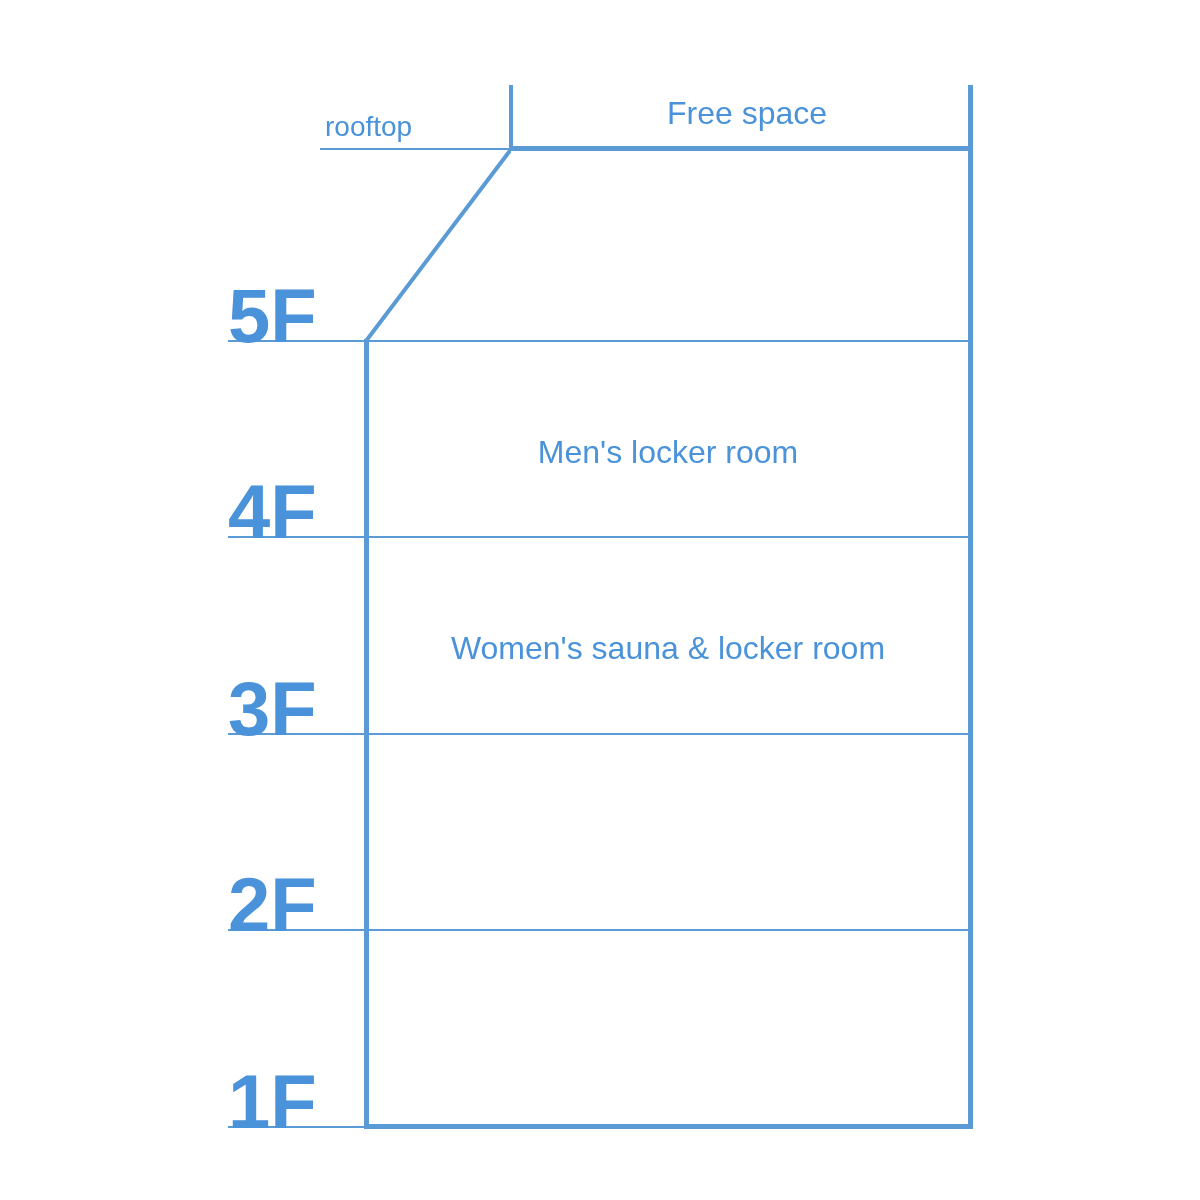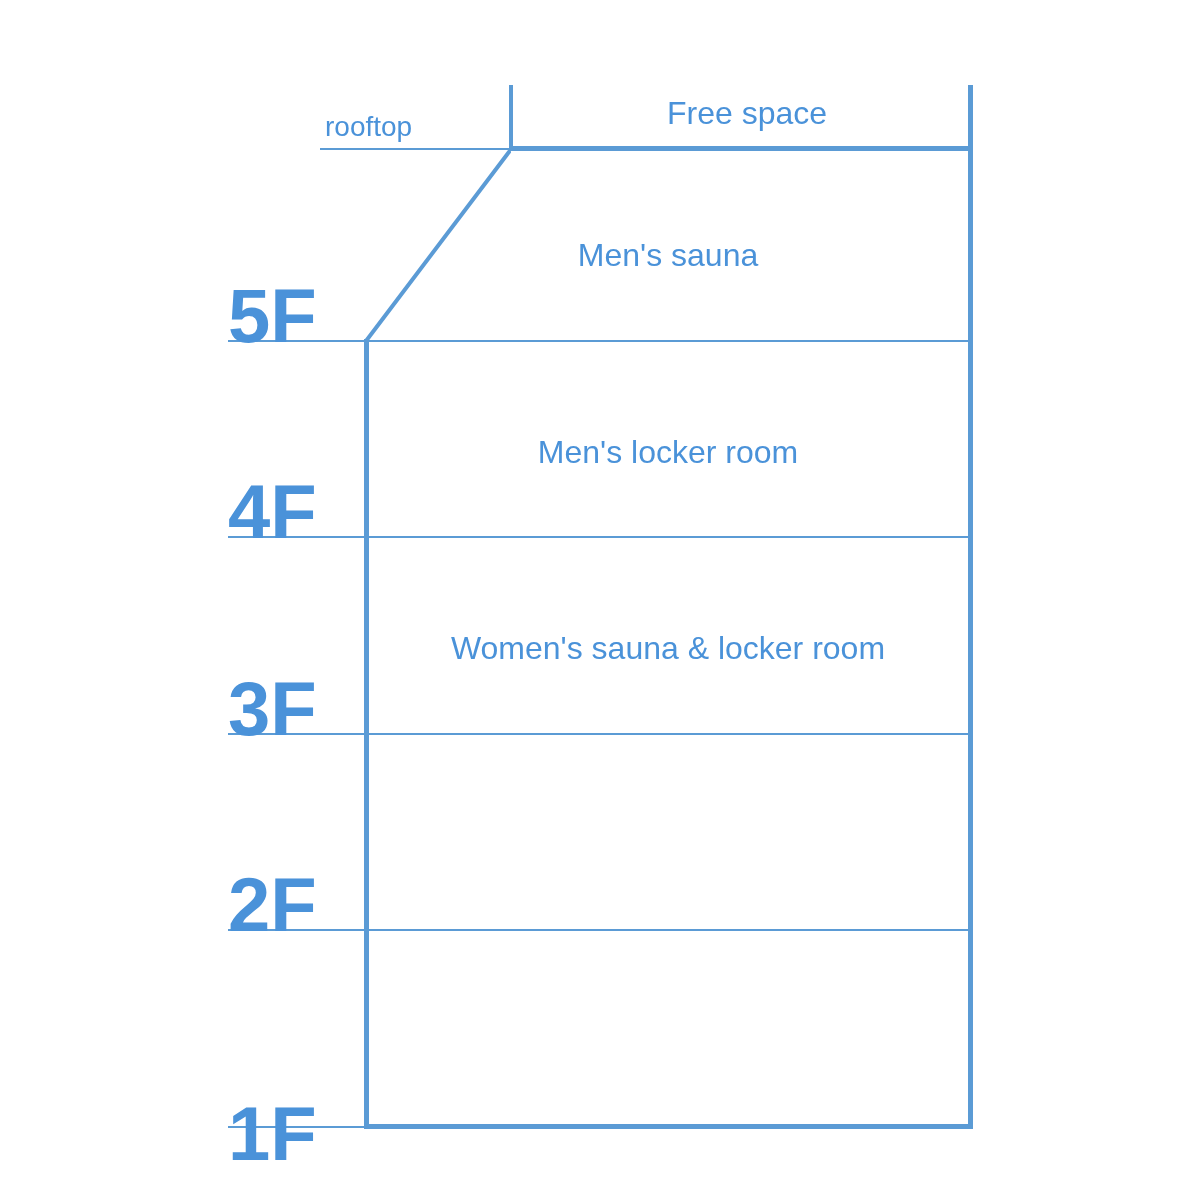--- a/index.html
+++ b/index.html
@@ -68,20 +68,19 @@
   <div class="diag" style="left:364px; top:339px; width:241px; height:4px;"></div>
   <div class="line" style="left:364px; top:339px; width:5px; height:790px;"></div>
   <div class="line" style="left:968px; top:85px; width:5px; height:1044px;"></div>
   <div class="line" style="left:364px; top:1124px; width:609px; height:5px;"></div>
 
   <div class="rooftop-label" style="left:325px; top:113px;">rooftop</div>
   <div class="level-label" style="left:228px; top:278px;">5F</div>
   <div class="level-label" style="left:228px; top:474px;">4F</div>
   <div class="level-label" style="left:228px; top:671px;">3F</div>
   <div class="level-label" style="left:228px; top:867px;">2F</div>
-  <div class="level-label" style="left:228px; top:1064px;margin-top:32px;">1F</div>
+  <div class="level-label" style="left:228px; top:1064px;">1F</div>
 
   <div class="room-label" style="left:509px; top:97px; width:464px;margin-left:6px;">Free space</div>
-  <div class="room-label" style="left:366px; top:239px; width:604px;">Men's sauna</div>
   <div class="room-label" style="left:366px; top:436px; width:604px;">Men's locker room</div>
   <div class="room-label" style="left:366px; top:632px; width:604px;">Women's sauna &amp; locker room</div>
 
 </div>
 
 </body></html>

